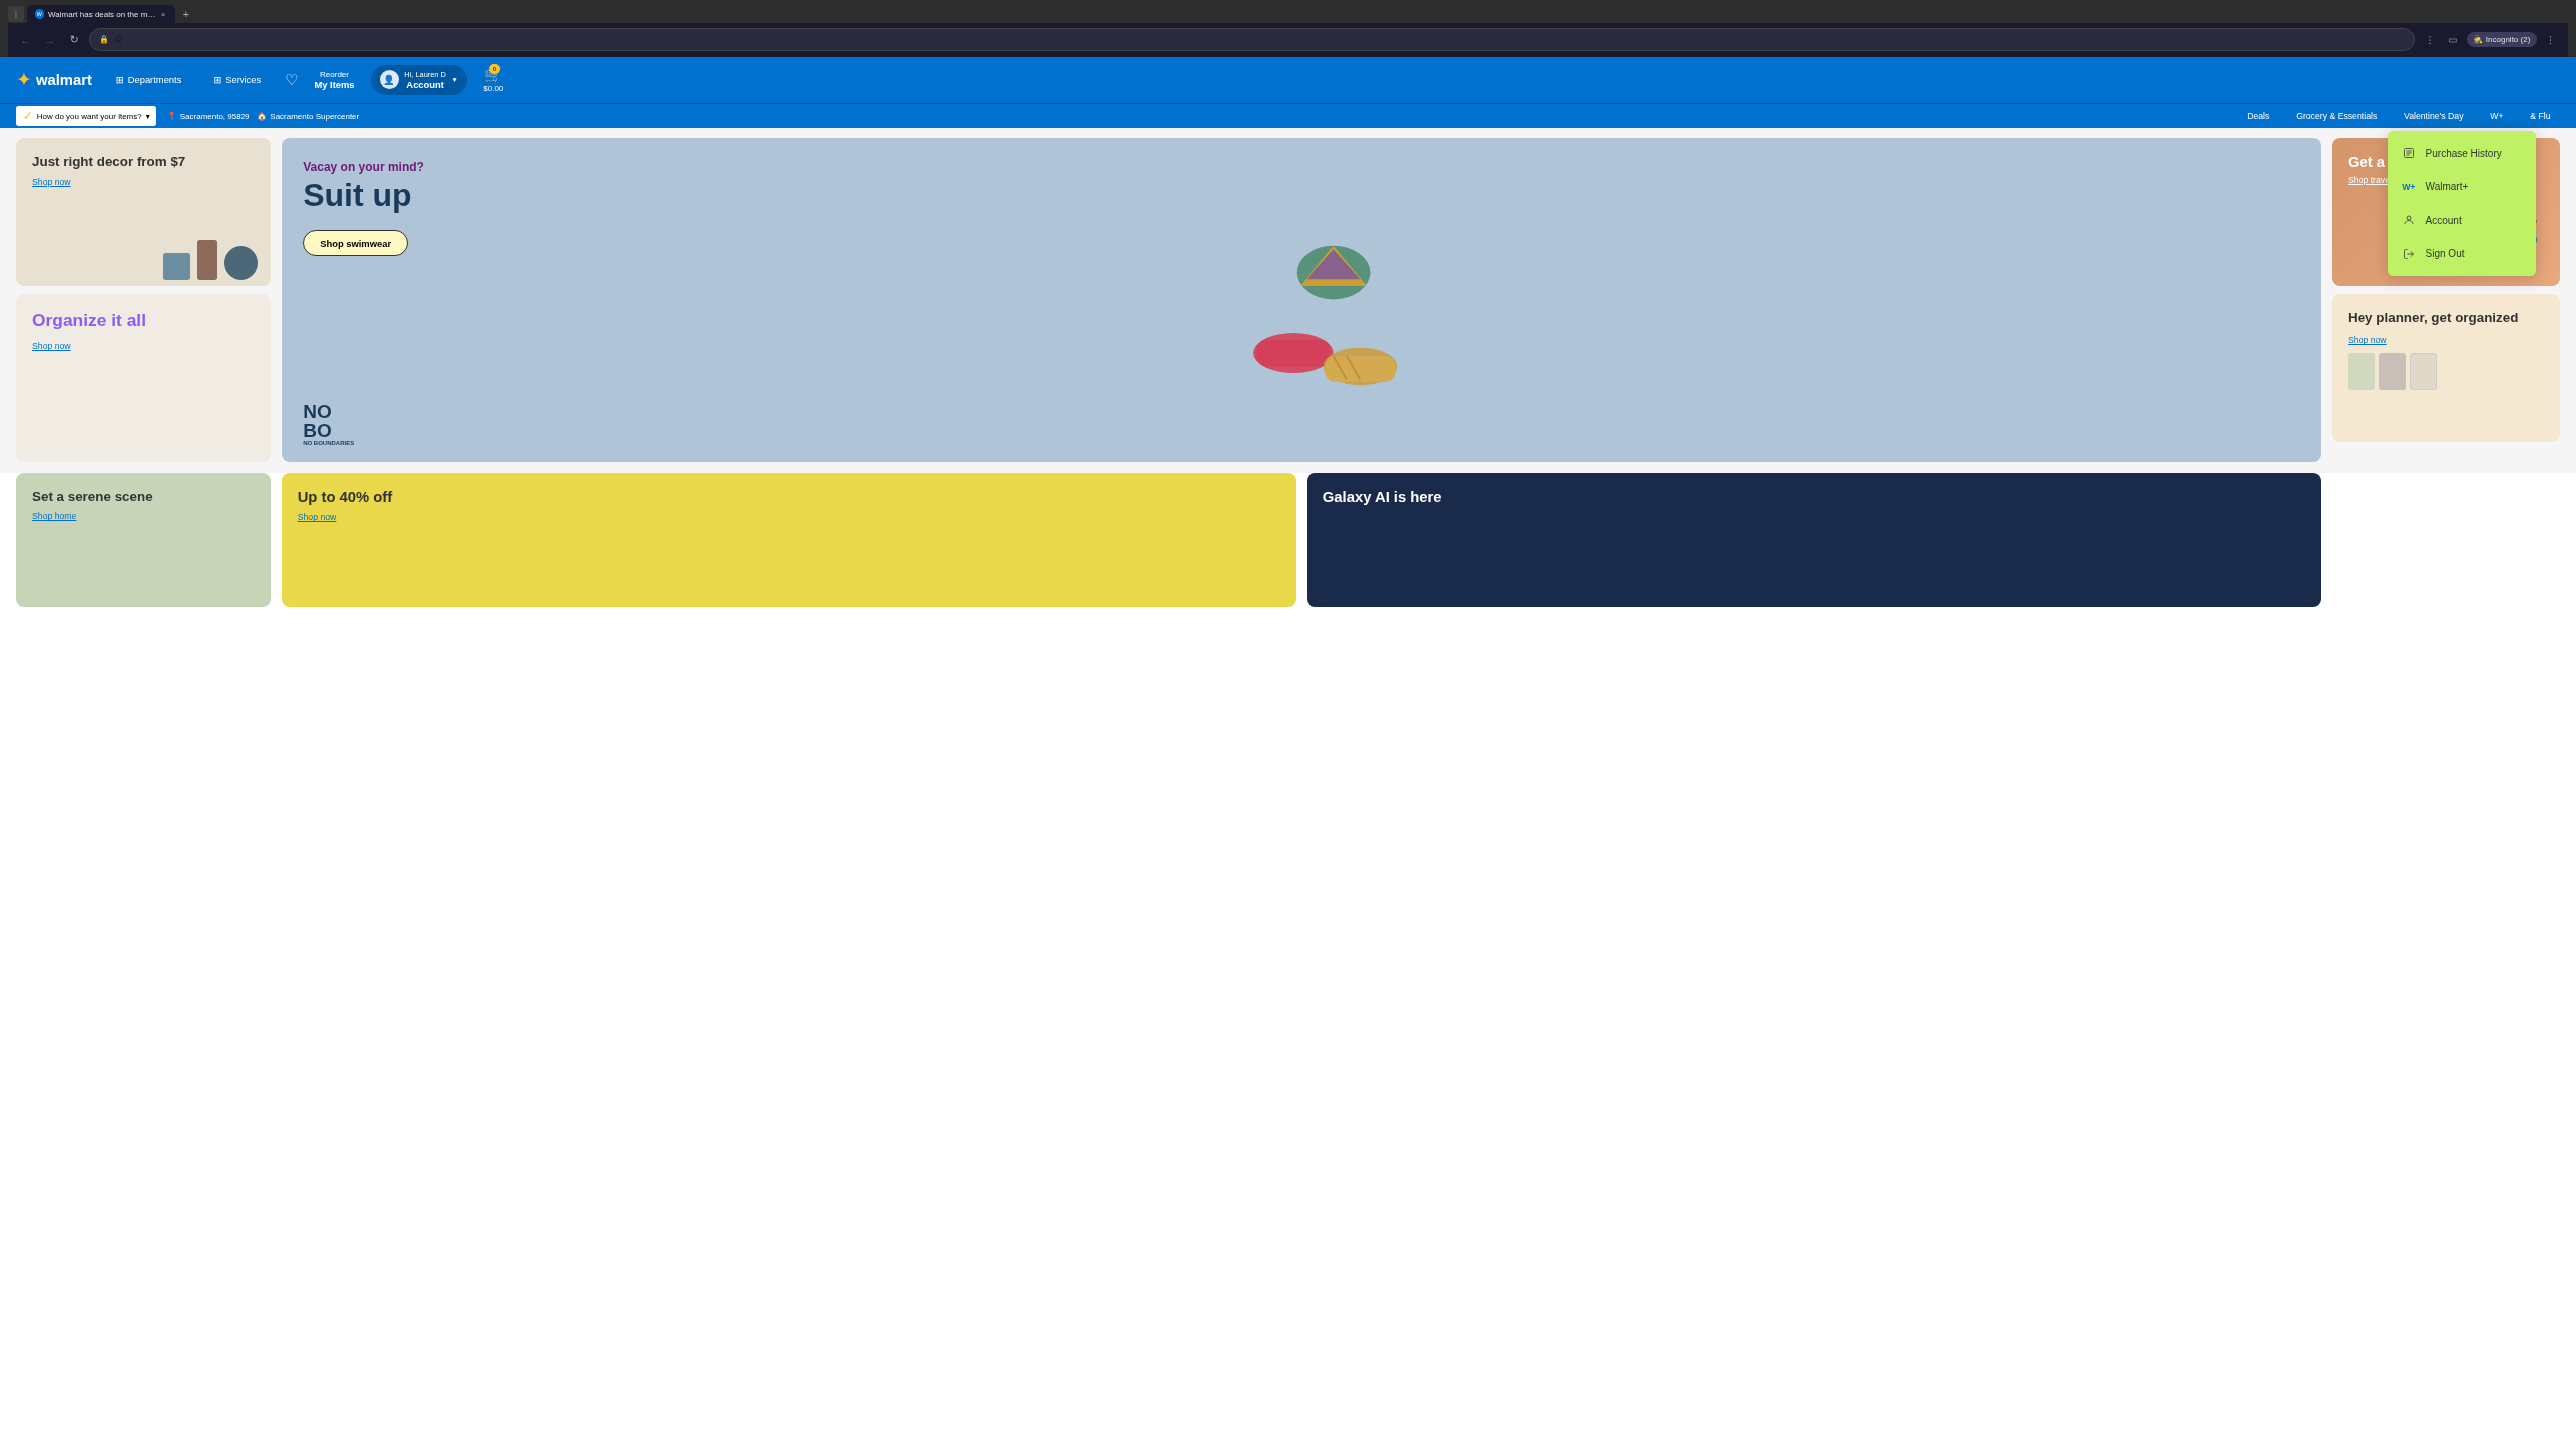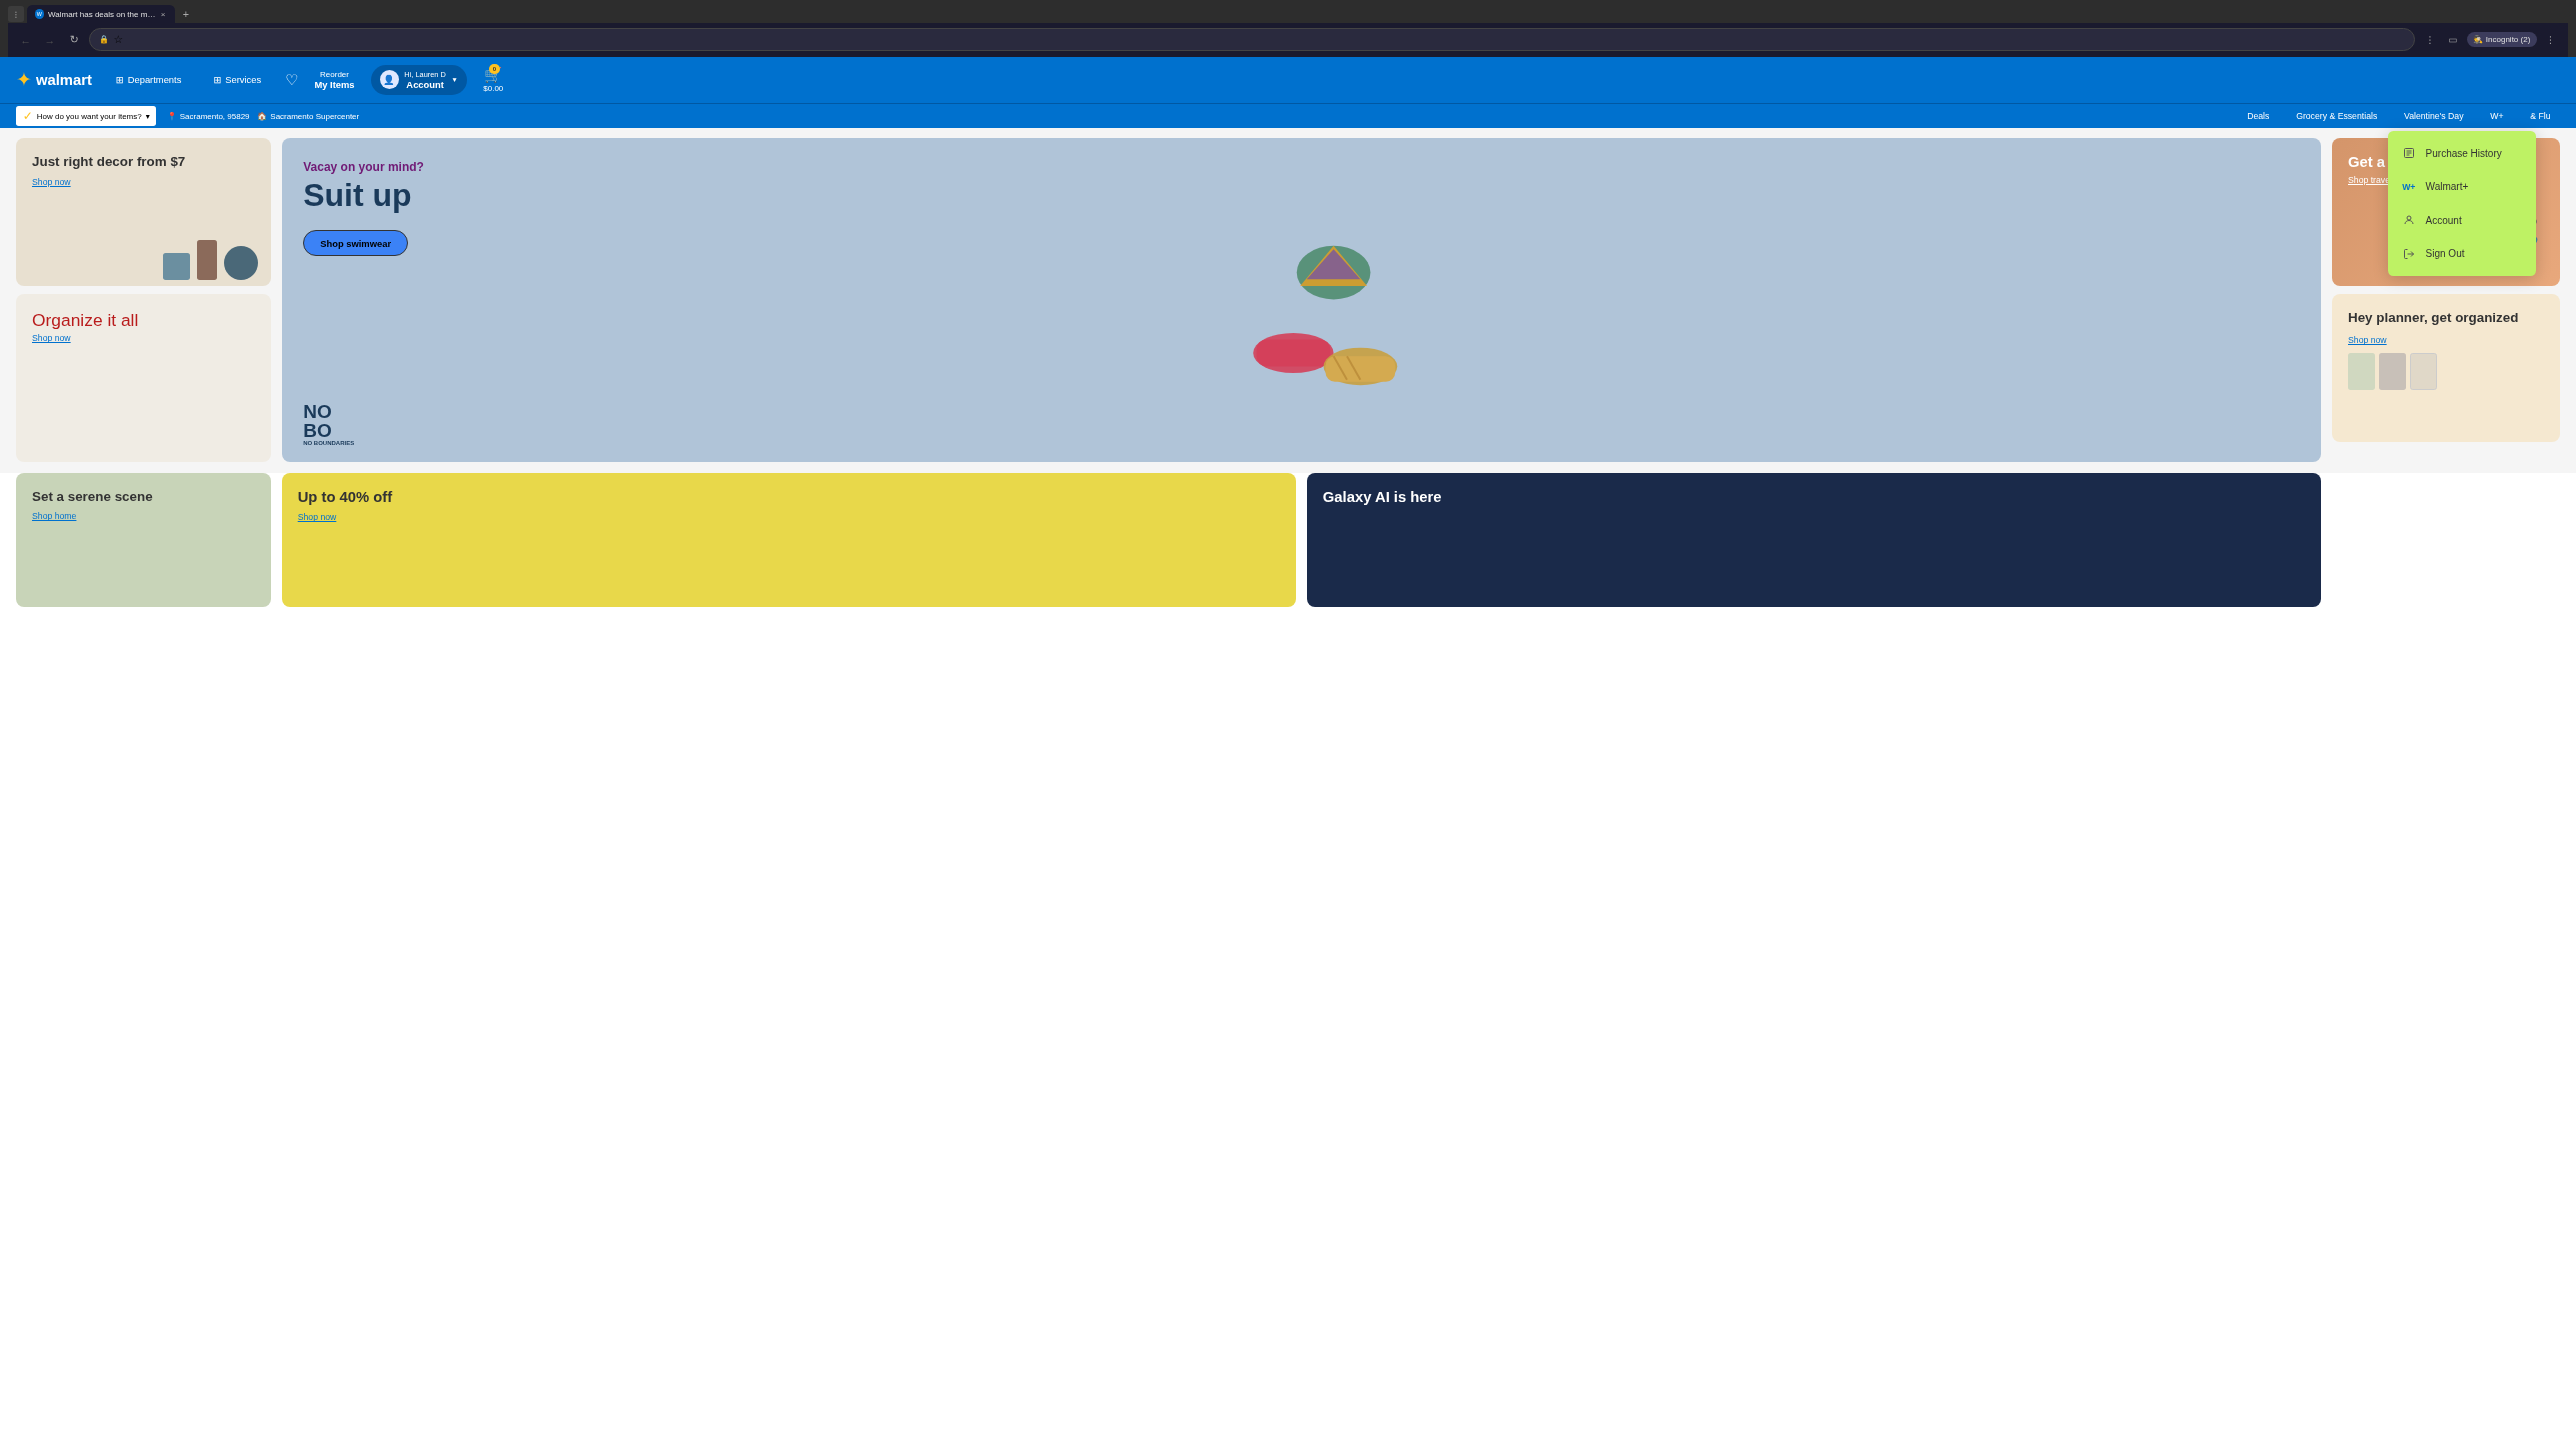--- a/index.html
+++ b/index.html
@@ -368,35 +368,35 @@
     .card-left-top h2 { font-size: 13.4px; color: #333; font-weight: 700; margin-bottom: 5.4px; }
     .shop-link { color: #0071CE; font-size: 8.7px; text-decoration: underline; cursor: pointer; }
 
     .card-left-bottom {
       background: #f0ece4;
       padding: 16px;
       min-height: 168px;
       margin-top: 8px;
       border-radius: 8px;
     }
-    .card-left-bottom h2 { font-size: 17.4px; color: #b91c1c; font-weight: 400; }
+    .card-left-bottom h2 { font-size: 17.4px; color: #8b5cf6; font-weight: 700; margin-bottom: 8px; }
 
     
     .hero-card {
       background: #b0c4d8;
       border-radius: 8px;
       min-height: 268px;
       padding: 21.5px;
       position: relative;
       overflow: hidden;
     }
     .hero-card h3 { font-size: 12px; color: #701a75; margin-bottom: 3px; }
     .hero-card h1 { font-size: 32px; font-weight: 700; color: #1a3a5a; margin-bottom: 16px; }
     .shop-btn {
-      background: #3b82f6;
+      background: #fef9c3;
       border: 1.3px solid #333;
       border-radius: 16px;
       padding: 6.7px 16px;
       font-size: 9.4px;
       font-weight: 600;
       cursor: pointer;
     }
     .nobo-logo {
       position: absolute;
       bottom: 16px;

